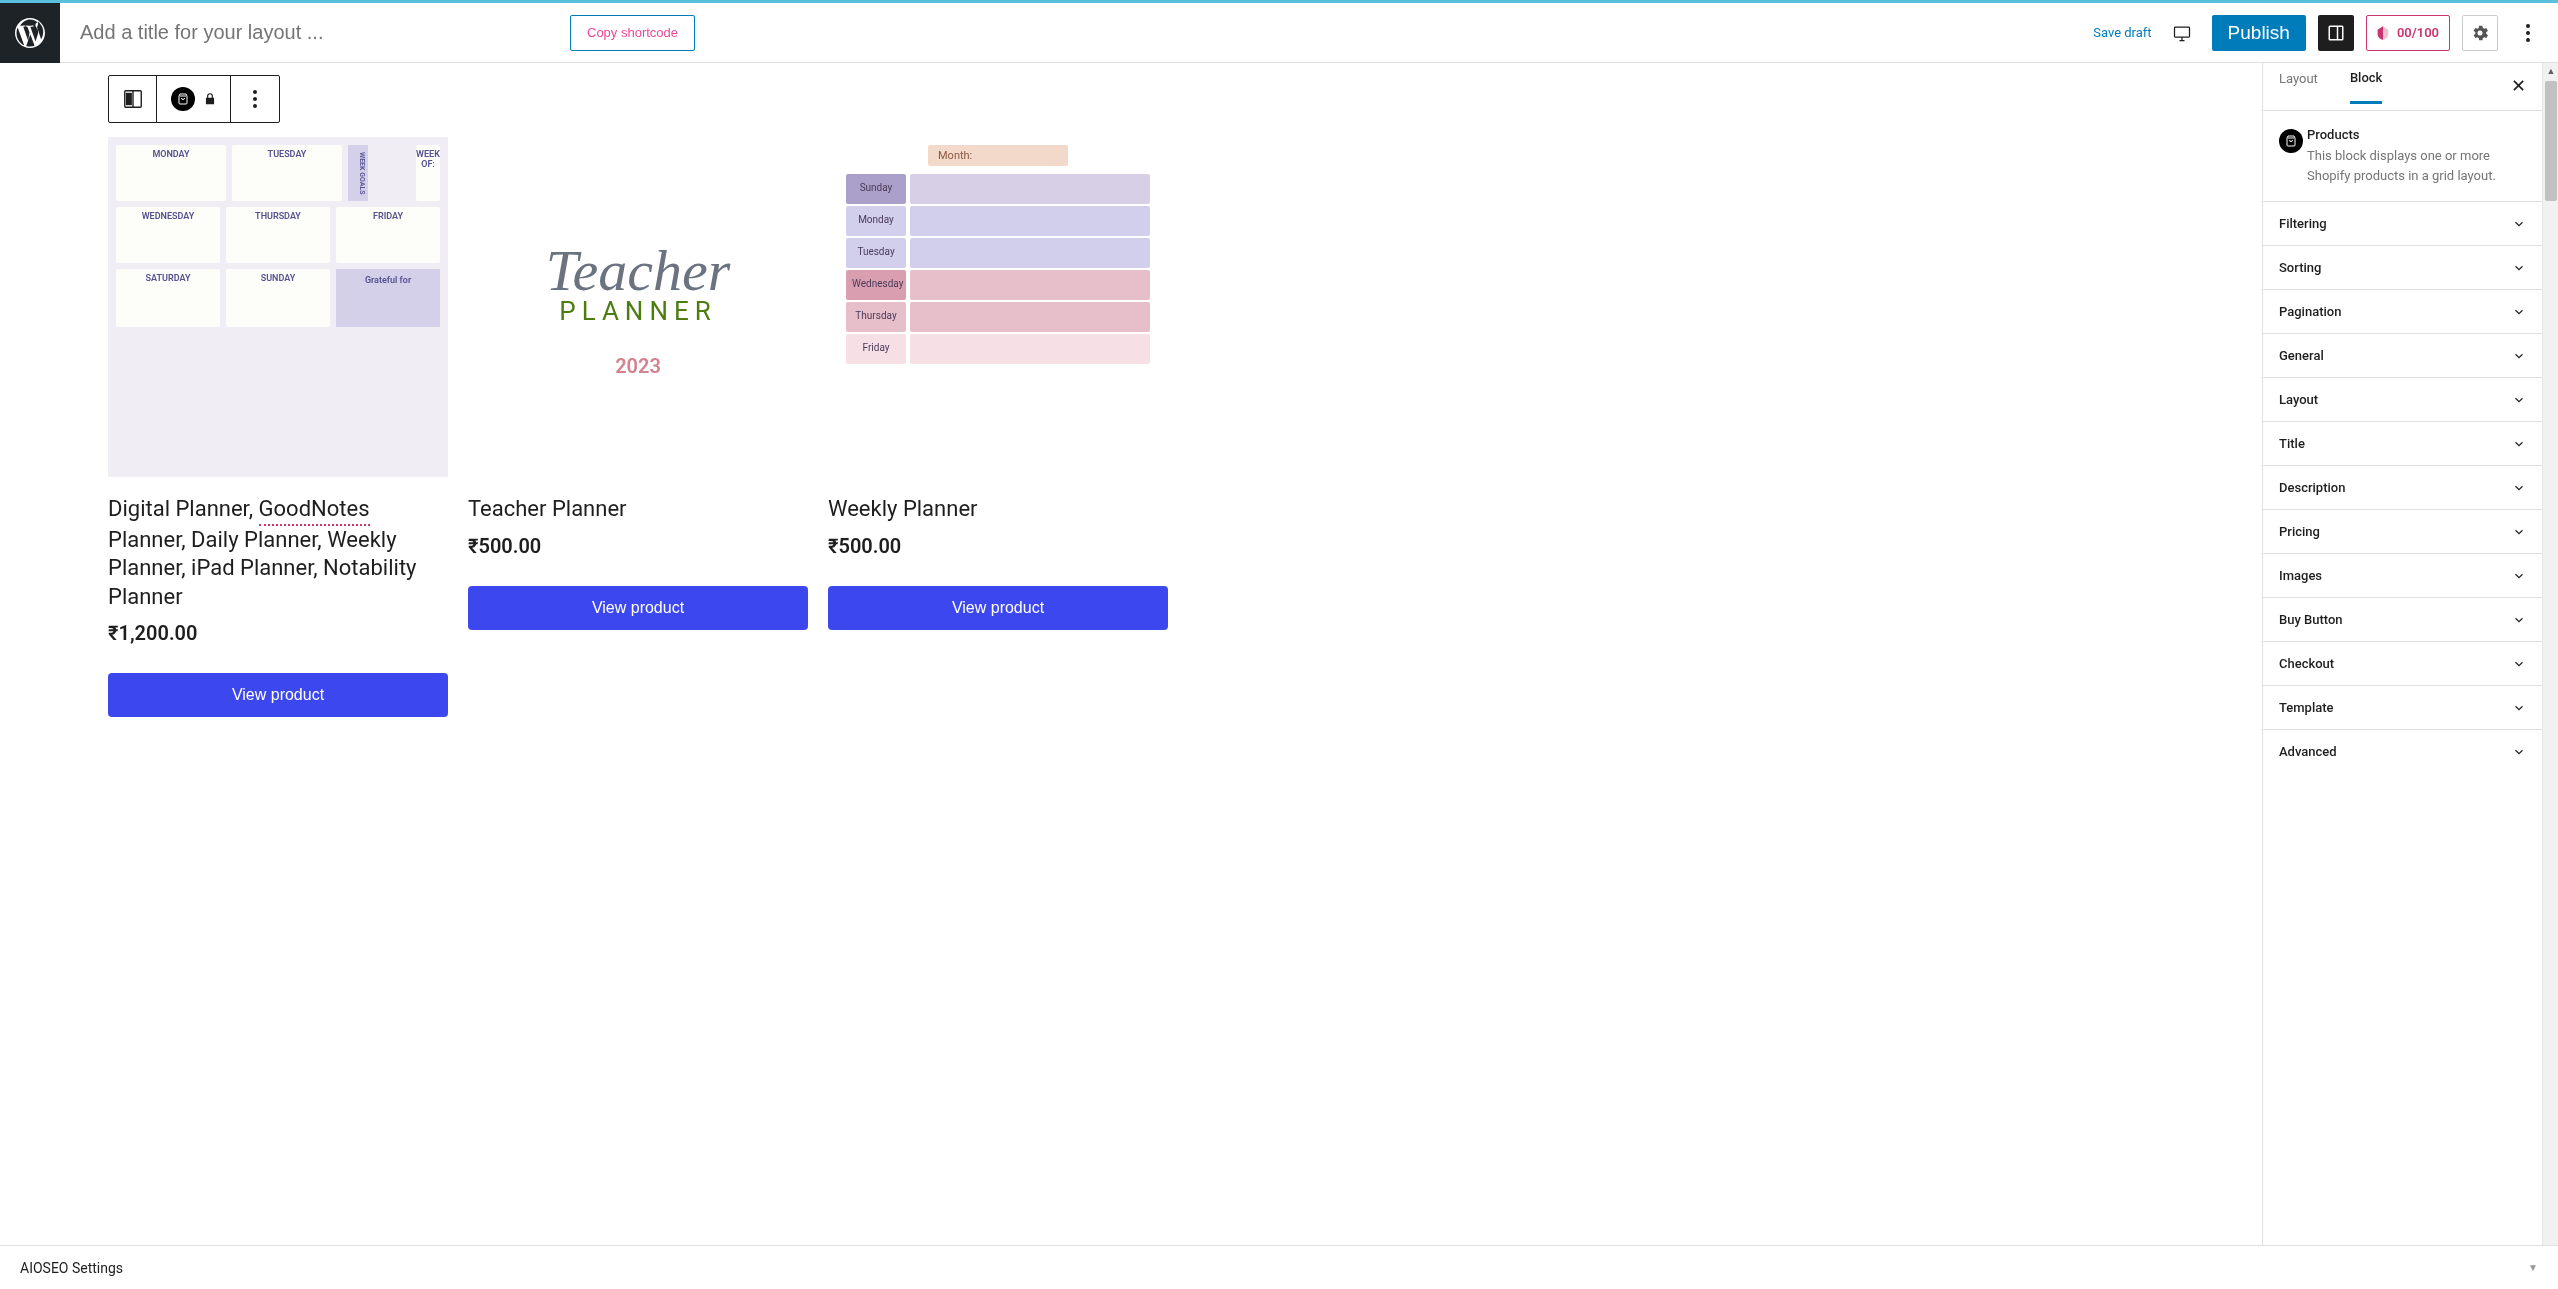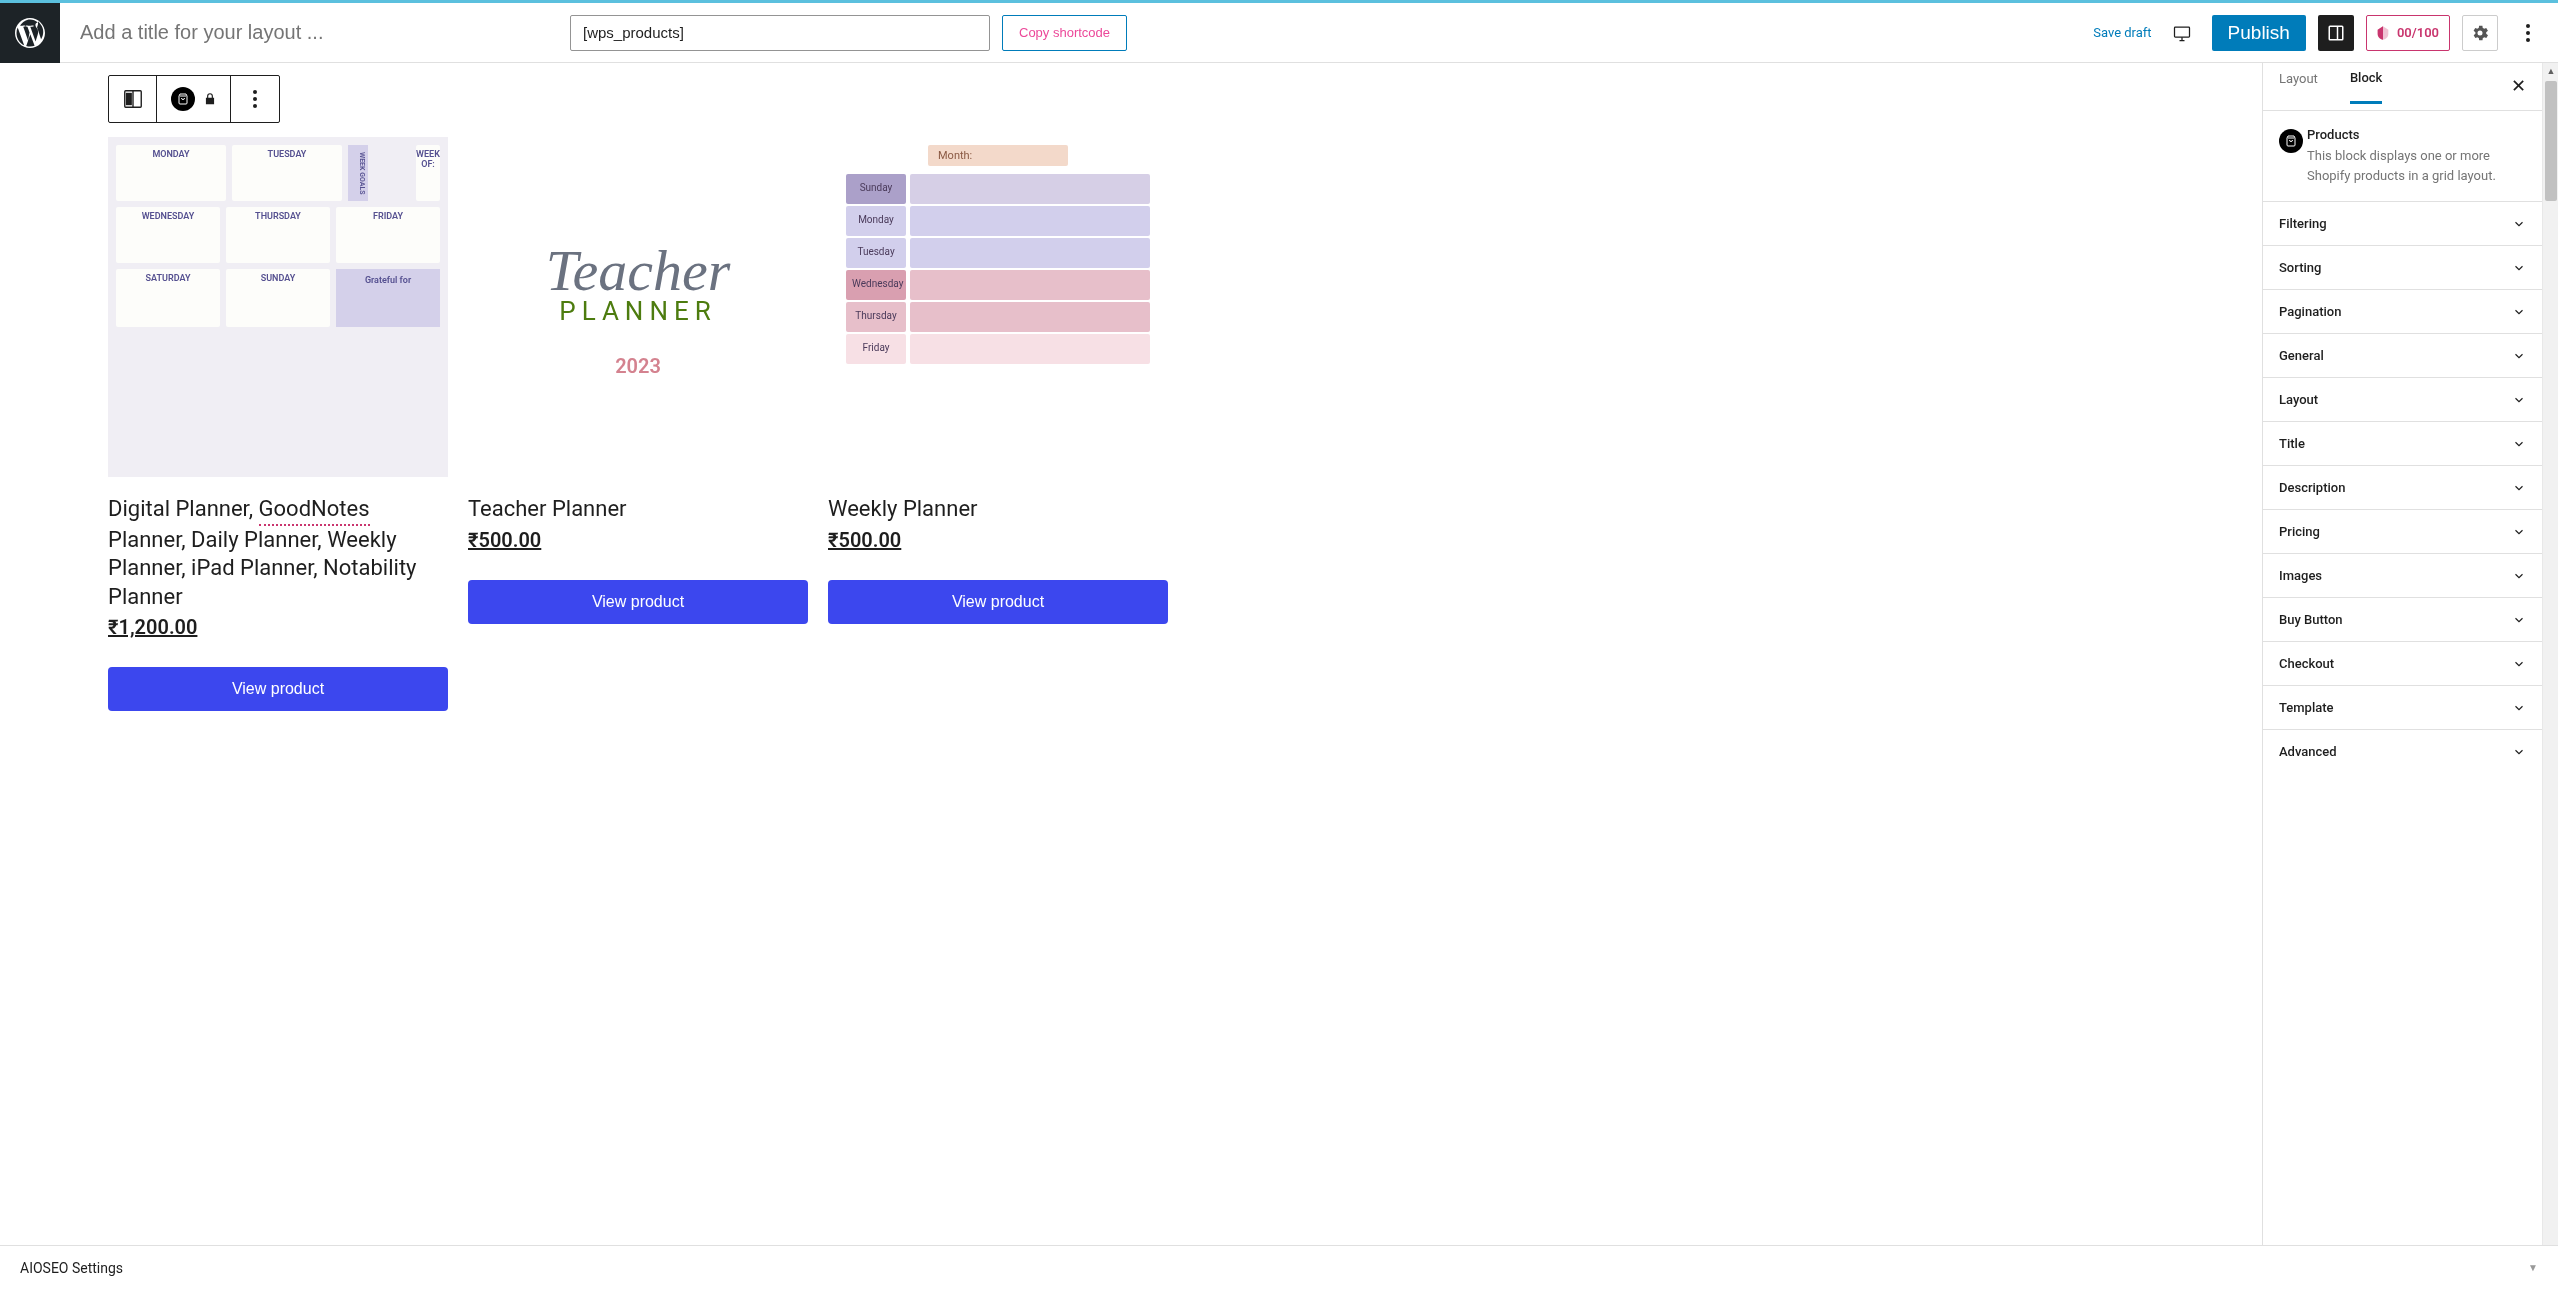--- a/index.html
+++ b/index.html
@@ -28,21 +28,21 @@
 .block-toolbar { display: flex; margin-left: 108px; border: 1px solid #1e1e1e; border-radius: 2px; width: fit-content; height: 48px; }
 .block-toolbar-btn { width: 48px; height: 46px; display: flex; align-items: center; justify-content: center; border-right: 1px solid #1e1e1e; }
 .block-toolbar-btn:last-child { border-right: none; }
 .block-toolbar-mid { width: 74px; display:flex; align-items:center; justify-content:center; gap:8px; border-right:1px solid #1e1e1e;}
 .bag-icon { width:24px; height:24px; background:#000; border-radius:50%; display:flex;align-items:center;justify-content:center; }
 
 .products { display: flex; gap: 20px; padding: 14px 0 40px 108px; }
 .product { width: 340px; }
 .prod-img { width: 340px; height: 340px; display: flex; align-items: center; justify-content: center; overflow: hidden; }
 .prod-title { font-size: 22px; font-weight: 400; line-height: 1.3; margin-top: 18px; }
-.prod-price { font-size: 20px; font-weight: 600; margin-top: 4px; text-decoration: underline; }
+.prod-price { font-size: 20px; font-weight: 600; margin-top: 10px; }
 .view-btn { width: 100%; height: 44px; background: #3c47ee; color: #fff; border: none; border-radius: 4px; font-size: 16px; margin-top: 28px; cursor: pointer; }
 
 
 .p1 { background:#f0eef4; width:100%; height:100%; padding:8px; display:flex; flex-direction:column; gap:6px; font-size:9px; color:#555090; font-weight:600;}
 .p1-row{display:flex; gap:6px;}
 .p1-cell{background:#fdfdfa; flex:1; border-radius:2px; text-align:center; padding:4px 0 42px 0;}
 .p1-cellw{background:#fdfdfa; width:68px; border-radius:2px; text-align:center; padding:4px 0;margin-left:44px;}
 .p1-goal{background:#d4d0ea; width:20px; writing-mode:vertical-rl; text-align:center; padding:6px 2px; font-size:7px;}
 .p1-grate{background:#d4d0ea; flex:1; text-align:center; padding:6px 0 42px 0; font-size:9px; color:#555090;}
 
@@ -88,21 +88,20 @@
 <div class="header">
   <div class="wp-logo">
     <svg viewBox="0 0 20 20">
         <path d="M10 0C4.5 0 0 4.5 0 10s4.5 10 10 10 10-4.5 10-10S15.5 0 10 0zM1 10c0-1.3.3-2.5.8-3.6l4.3 11.8C3.1 16.8 1 13.6 1 10zm9 9c-.9 0-1.7-.1-2.5-.4l2.7-7.8 2.8 7.6c0 .1 0 .1.1.1-.9.3-2 .5-3.1.5zm1.2-13.2c.5 0 1-.1 1-.1.5-.1.4-.8-.1-.7 0 0-1.4.1-2.4.1-.9 0-2.3-.1-2.3-.1-.5 0-.5.7-.1.7 0 0 .5.1 1 .1l1.4 3.8L8.7 15 5.5 5.8c.6 0 1-.1 1-.1.5-.1.4-.8-.1-.7 0 0-1.4.1-2.4.1h-.6C5 2.7 7.4 1 10 1c2 0 3.8.8 5.2 2-.1 0-.1 0 0 0-.9 0-1.6.8-1.6 1.7 0 .8.5 1.4 1 2.2.4.6.8 1.4.8 2.6 0 .8-.3 1.7-.7 3l-1 3.2-3.5-9.9zm6.6-.4c1.4 2.5 1.5 5.9-.4 8.7l-2.7-7.9c.5-1.3.7-2.3.7-3.2 0-.3 0-.6-.1-.9.9.8 1.8 1.9 2.5 3.3z"></path>
       </svg>
   </div>
   <div class="title-area">
     <input class="title-input" placeholder="Add a title for your layout ..." style="">
   </div>
   <div class="shortcode-area">
-    <input class="shortcode-input" value="[wps_products]" style="">
     <button class="copy-btn">Copy shortcode</button>
   </div>
   <div class="header-right">
     <span class="save-draft">Save draft</span>
     <span class="icon-btn">
         <svg width="20" height="20" viewBox="0 0 24 24" fill="none" stroke="#1e1e1e" stroke-width="1.5">
           <rect x="3" y="5" width="18" height="12" rx="1"></rect>
           <path d="M9 21h6M12 17v4"></path>
         </svg>
       </span>

